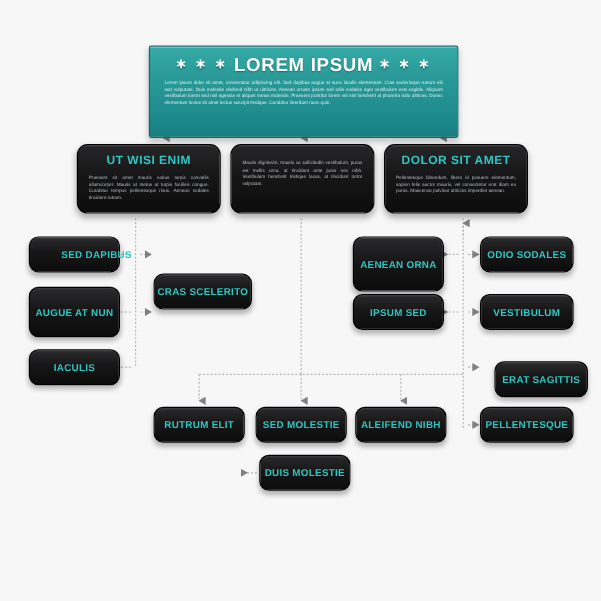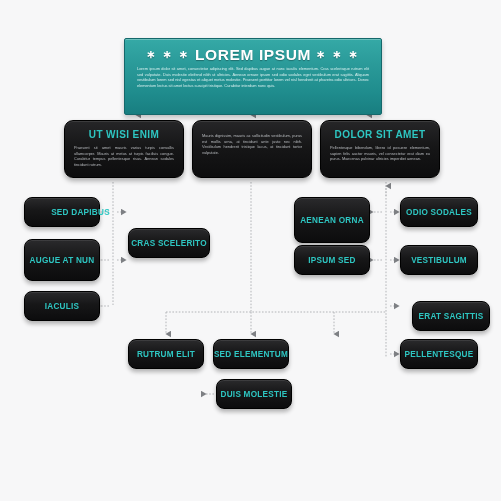--- a/index.html
+++ b/index.html
@@ -203,20 +203,23 @@
     <span>ERAT SAGITTIS</span>
   </div>
   <div class="chip" style="left:400px;top:339px;width:78px;height:30px;">
     <span>PELLENTESQUE</span>
   </div>
 
   <div class="chip" style="left:128px;top:339px;width:76px;height:30px;">
     <span>RUTRUM ELIT</span>
   </div>
   <div class="chip" style="left:213px;top:339px;width:76px;height:30px;">
-    <span>SED ELEMENTUM</span>
+    <span>SED MOLESTIE</span>
+  </div>
+  <div class="chip" style="left:296px;top:339px;width:76px;height:30px;">
+    <span>ALEIFEND NIBH</span>
   </div>
 
   <div class="chip" style="left:216px;top:379px;width:76px;height:30px;">
     <span>DUIS MOLESTIE</span>
   </div>
 
 </div>
 
 </body></html>

